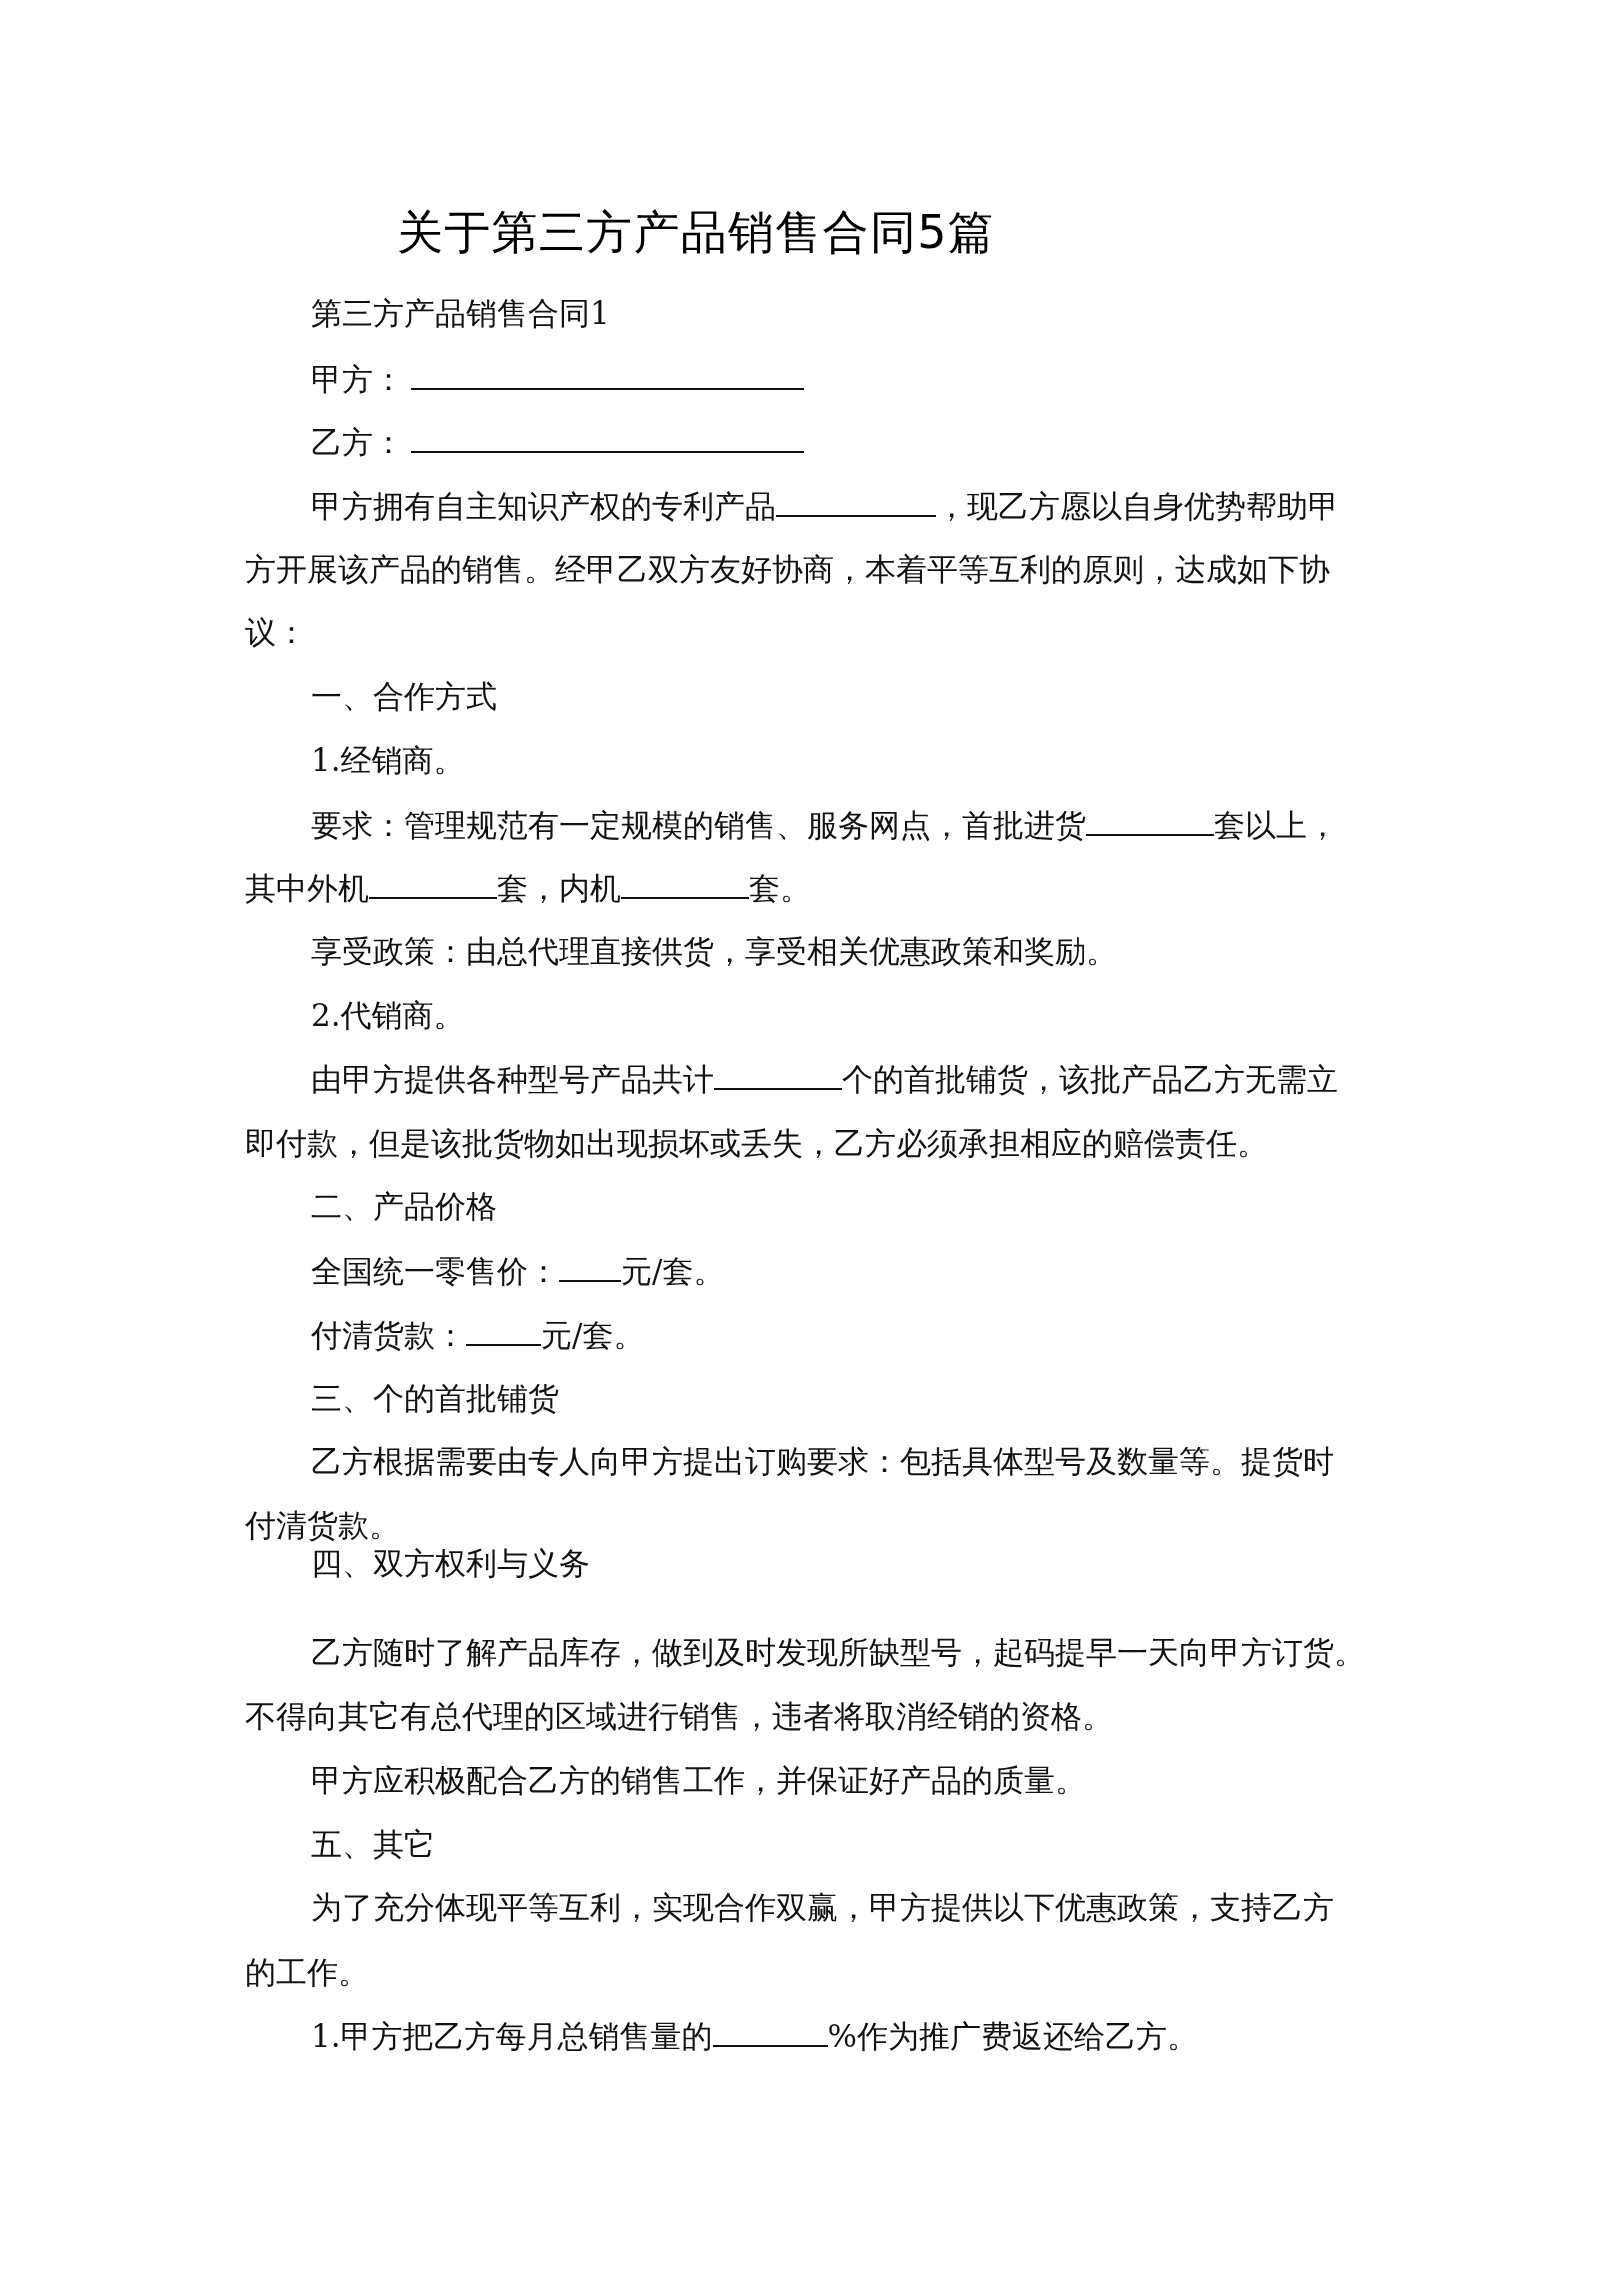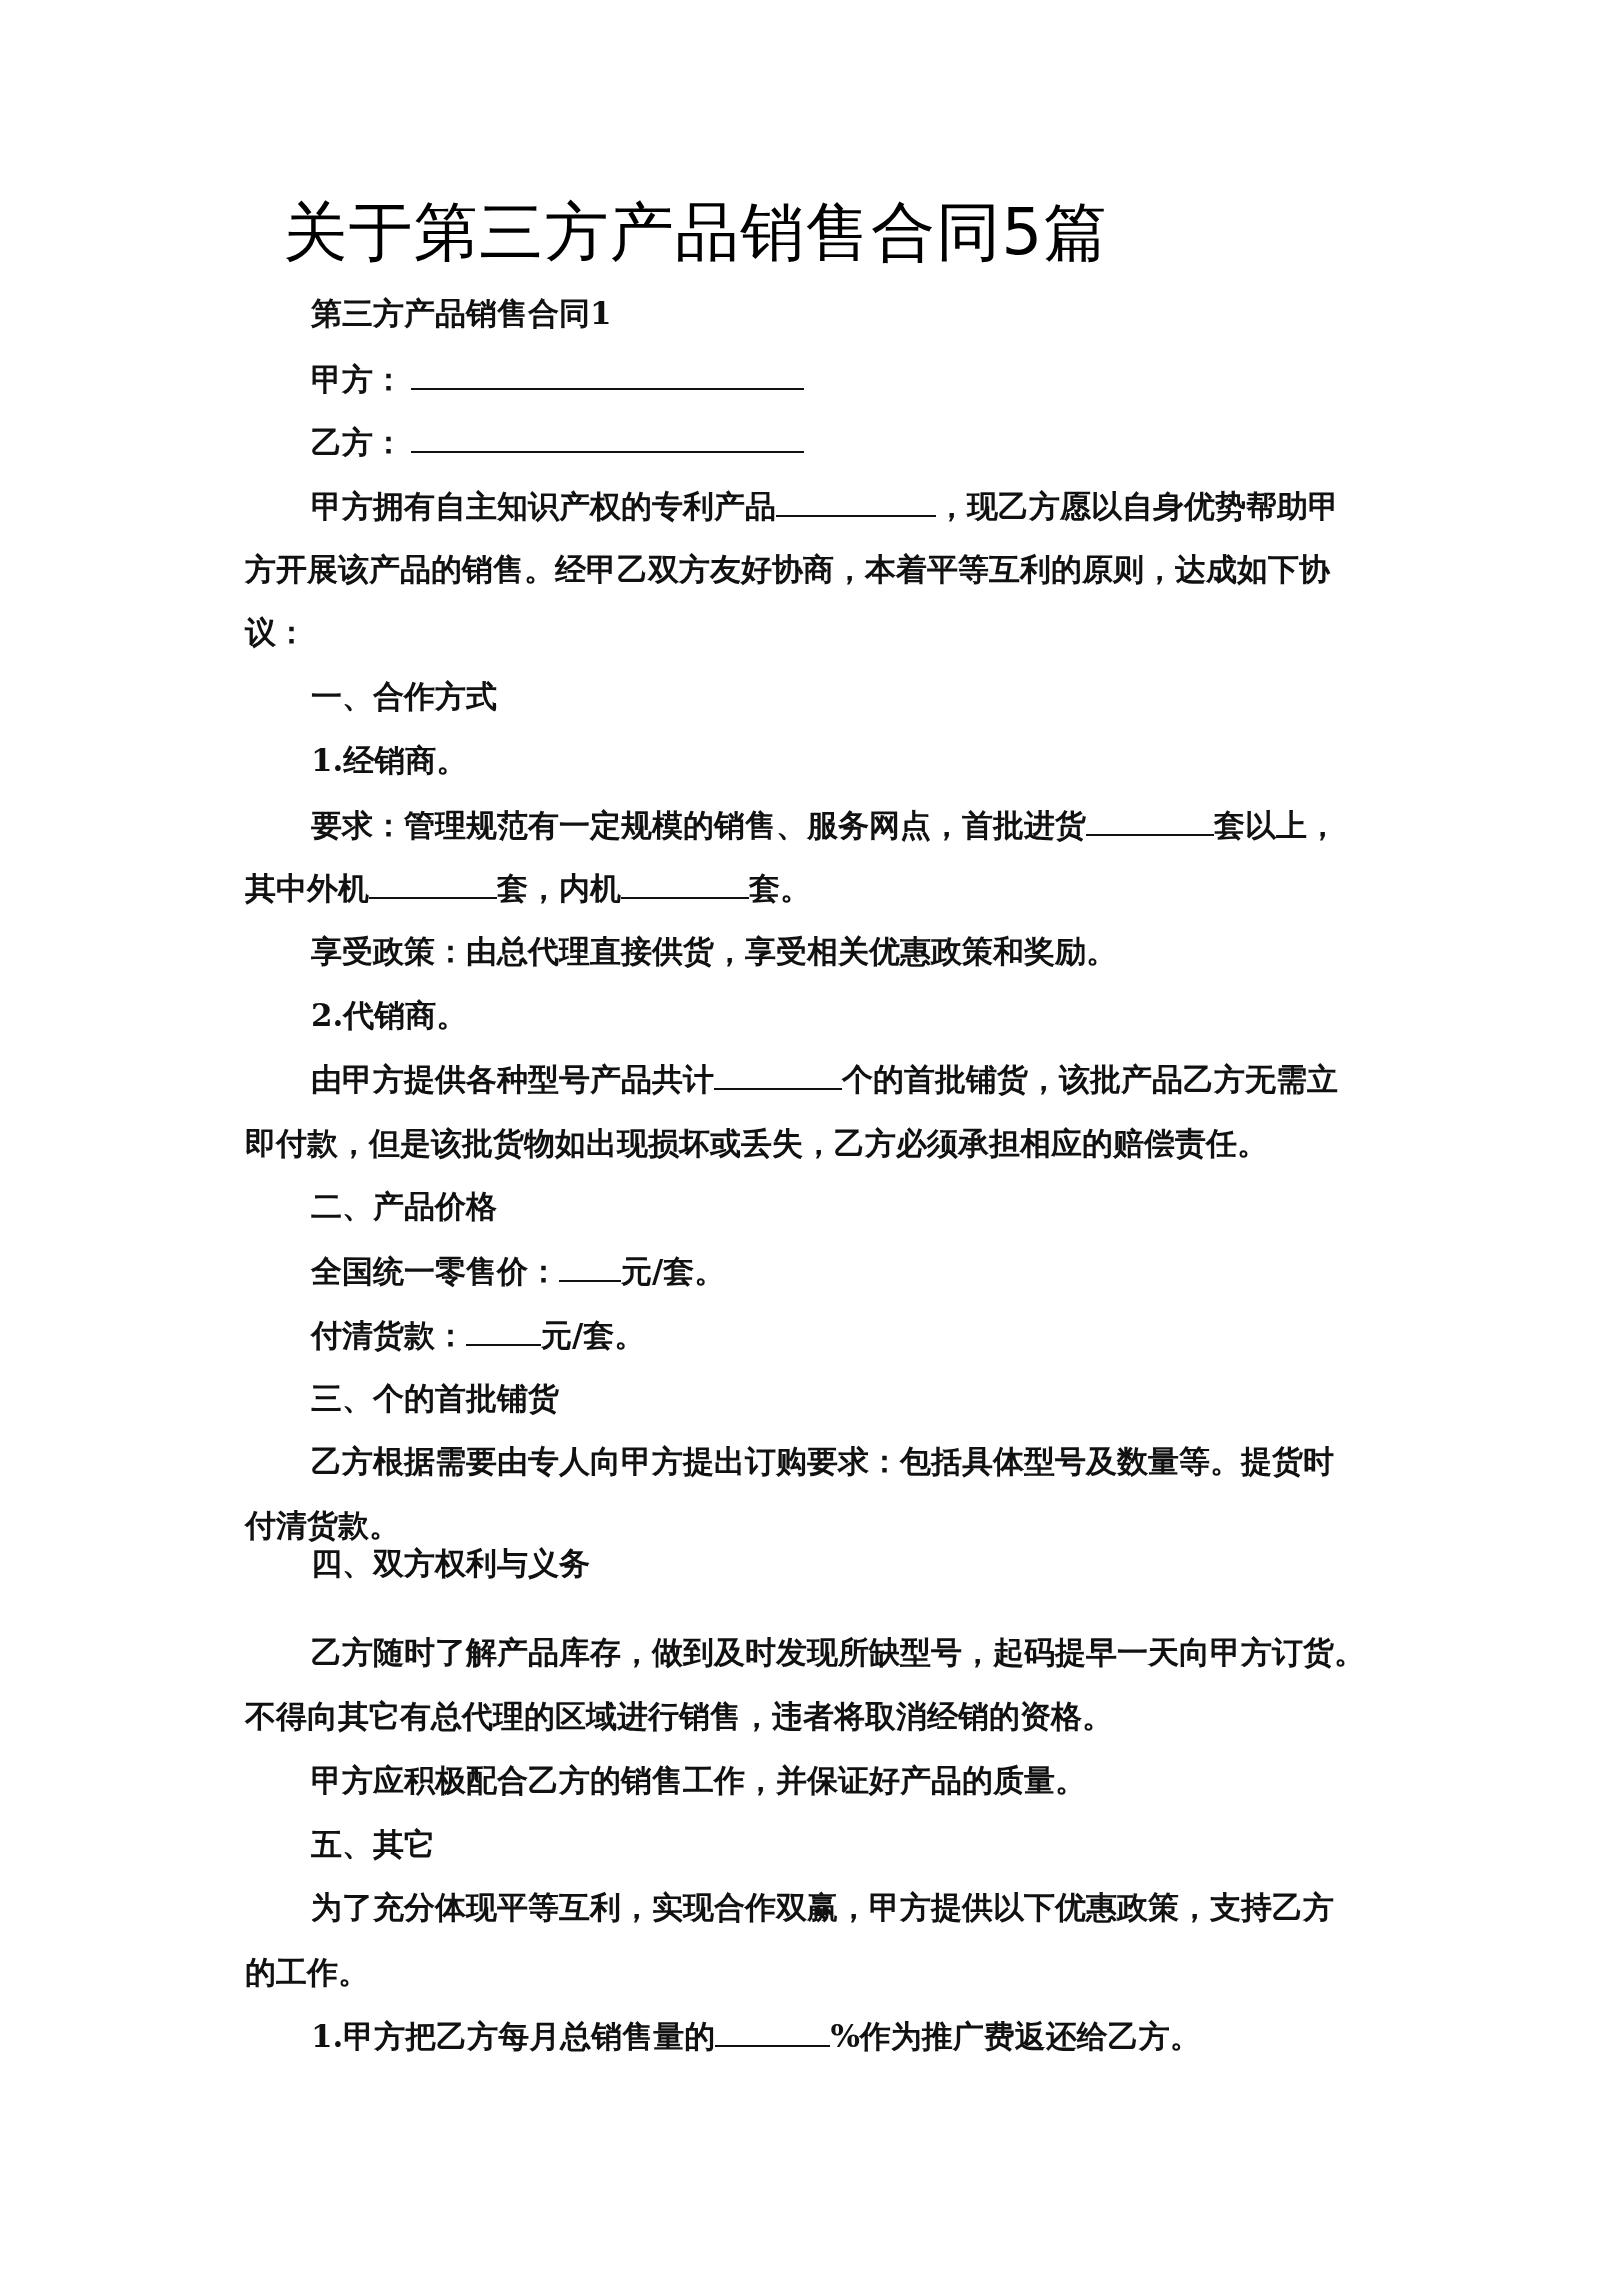--- a/index.html
+++ b/index.html
@@ -1,22 +1,22 @@
 <!DOCTYPE html>
 <html style="font-size:10.5px"><head>
 <meta charset="utf-8">
 <style>
   html, body { margin: 0; padding: 0; background: #ffffff; }
   body { width: 1623px; height: 2295px; position: relative; overflow: hidden;
          font-family: "DejaVu Serif", "Liberation Serif", serif; color: #111111; }
   .title { position: absolute; left: 0; width: 1392px; top: 196px; text-align: center;
-           font-family: "DejaVu Sans", "Liberation Sans", sans-serif; font-size: 64px;
+           font-family: "DejaVu Sans", "Liberation Sans", sans-serif; font-size: 46px;
            line-height: 72px; letter-spacing: 1.3px; color: #000; }
   .line { position: absolute; left: 245px; width: 1132px; font-size: 31px; line-height: 39px;
-          white-space: nowrap; font-weight: bold; }
+          white-space: nowrap; }
   .ind { left: 311px; }
   .blank { display: inline-block; border-bottom: 2px solid #111; height: 29px; vertical-align: baseline; }
 </style>
 </head>
 <body>
 
 <div>
   <div class="title">关于第三方产品销售合同5篇</div>
 
   <div class="line ind" style="top:294px">第三方产品销售合同1</div>

